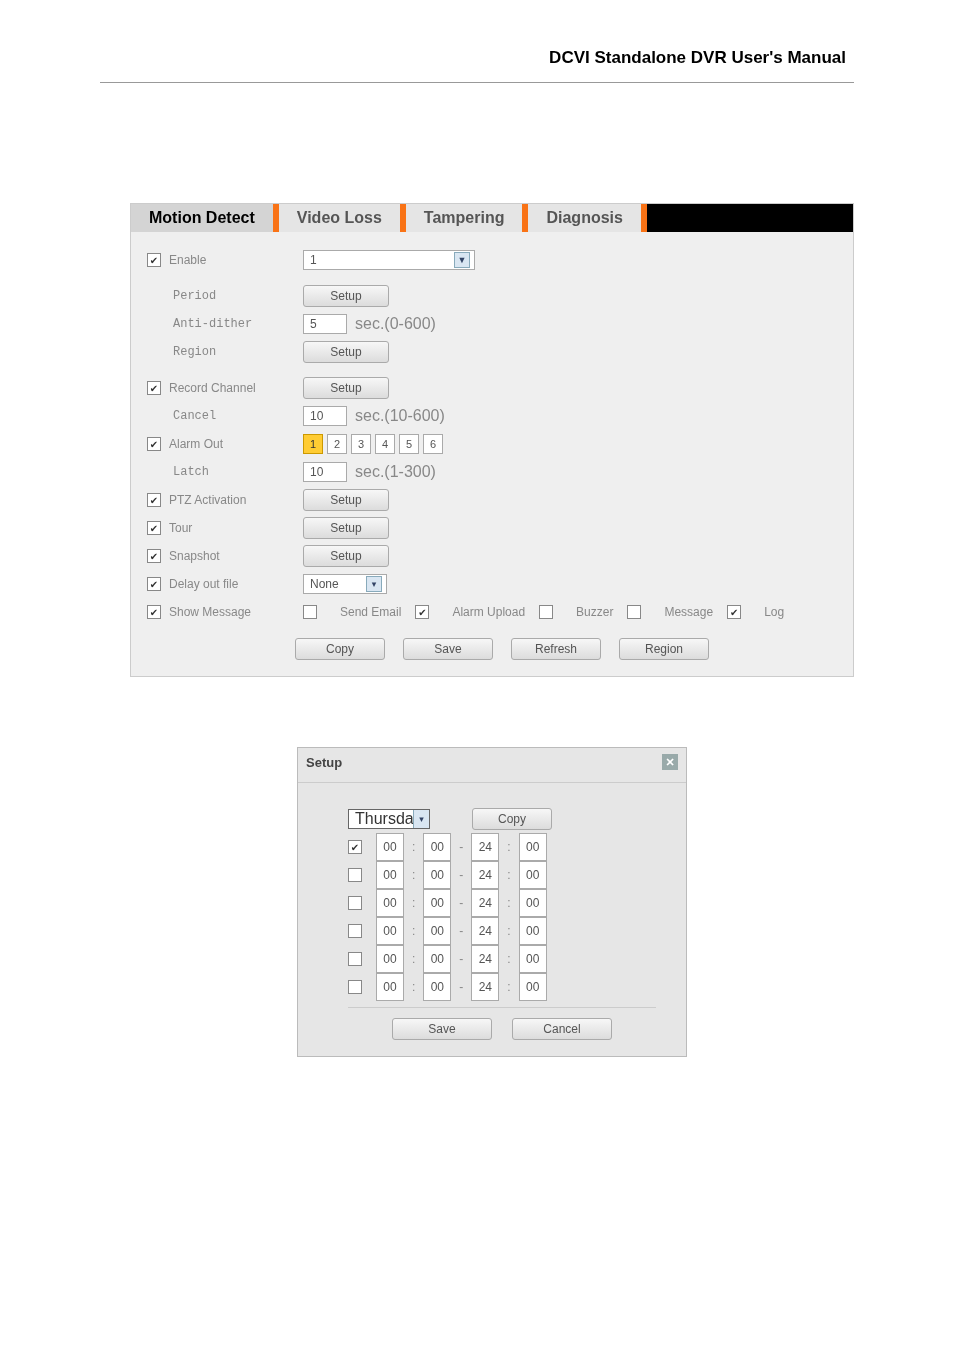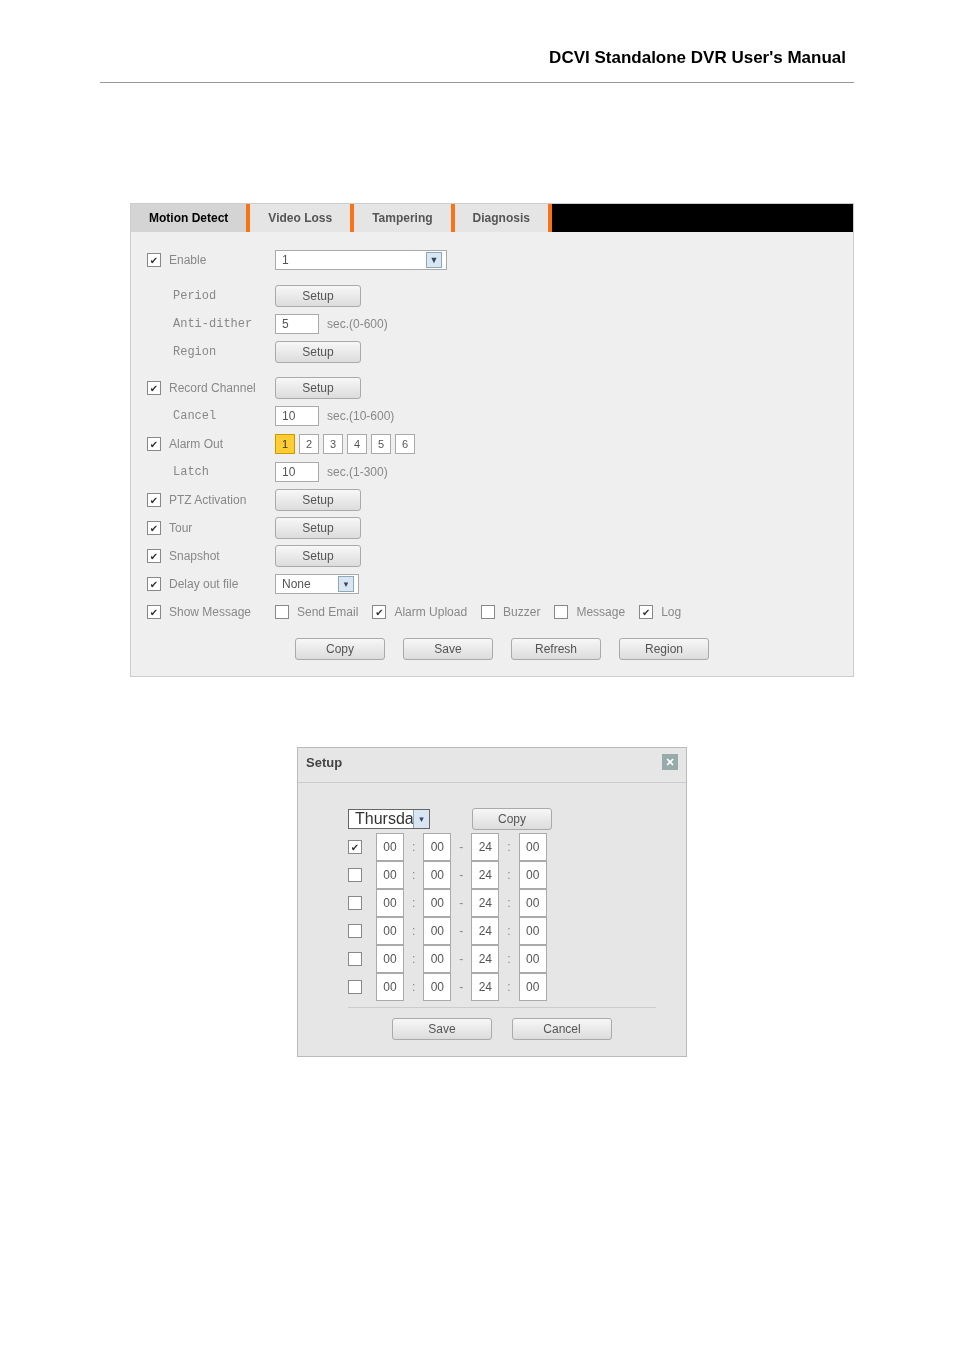--- a/index.html
+++ b/index.html
@@ -29,35 +29,35 @@
     .tabs {
       display: flex;
       align-items: stretch;
       background: #000;
       height: 28px;
     }
     .tab {
       padding: 0 18px;
       display: flex;
       align-items: center;
-      font-size: 12px;
+      font-size: 16px;
       font-weight: bold;
       color: #555;
       background: #e5e5e5;
-      border-right: 4px solid #f97316;
+      border-right: 6px solid #f97316;
       cursor: pointer;
     }
     .tab.active {
       background: #d4d4d4;
       color: #000;
     }
     .tab-filler { flex: 1; background: #000; }
     .form-area { padding: 14px 16px 16px 16px; color: #888; font-size: 12px; }
     .row { display: flex; align-items: center; height: 28px; }
-    .label-col { width: 128px; display: flex; align-items: center; }
+    .label-col { width: 156px; display: flex; align-items: center; }
     .label-col.indent { padding-left: 26px; font-family: Liberation Mono, monospace; }
     .cb {
       width: 14px; height: 14px;
       border: 1px solid #888;
       background: #fff;
       display: inline-flex;
       align-items: center;
       justify-content: center;
       font-size: 10px;
       color: #333;
@@ -80,21 +80,21 @@
     .numbox {
       width: 44px; height: 20px;
       border: 1px solid #aaa;
       background: #fff;
       padding: 0 6px;
       font-size: 12px;
       color: #555;
       display: inline-flex;
       align-items: center;
     }
-    .suffix { margin-left: 8px; color: #888; font-size: 12px; }
+    .suffix { margin-left: 8px; color: #888; font-size: 16px; }
     .alarm-boxes { display: flex; gap: 4px; }
     .alarmno {
       width: 20px; height: 20px;
       border: 1px solid #aaa;
       background: #fff;
       font-size: 11px;
       color: #555;
       display: flex; align-items: center; justify-content: center;
     }
     .alarmno.on { background: #ffcc33; border-color: #c90; color: #333; }
@@ -110,21 +110,21 @@
     }
     .select .sel-txt { width: 56px; }
     .select.wide .sel-txt { width: 144px; }
     .select .sel-arrow {
       width: 16px; height: 16px;
       background: #d9e6f2;
       border: 1px solid #8ab;
       display: flex; align-items: center; justify-content: center;
       font-size: 9px; color: #346;
     }
-    .cb-inline { display: inline-flex; align-items: center; margin-right: 14px; }
+    .cb-inline { display: inline-flex; align-items: center; margin-right: 14px; gap: 15px; }
     .cb-inline .lbl { font-size: 12px; color: #888; }
     .btn-row { display: flex; gap: 18px; margin-top: 12px; }
     .btn-row .btn { width: 90px; justify-content: center; }
     .spacer { height: 8px; }
 
     .panel2-wrap { display: flex; justify-content: center; margin-top: 70px; }
     .panel2 {
       width: 390px;
       background: #e6e6e6;
       border: 1px solid #bbb;

